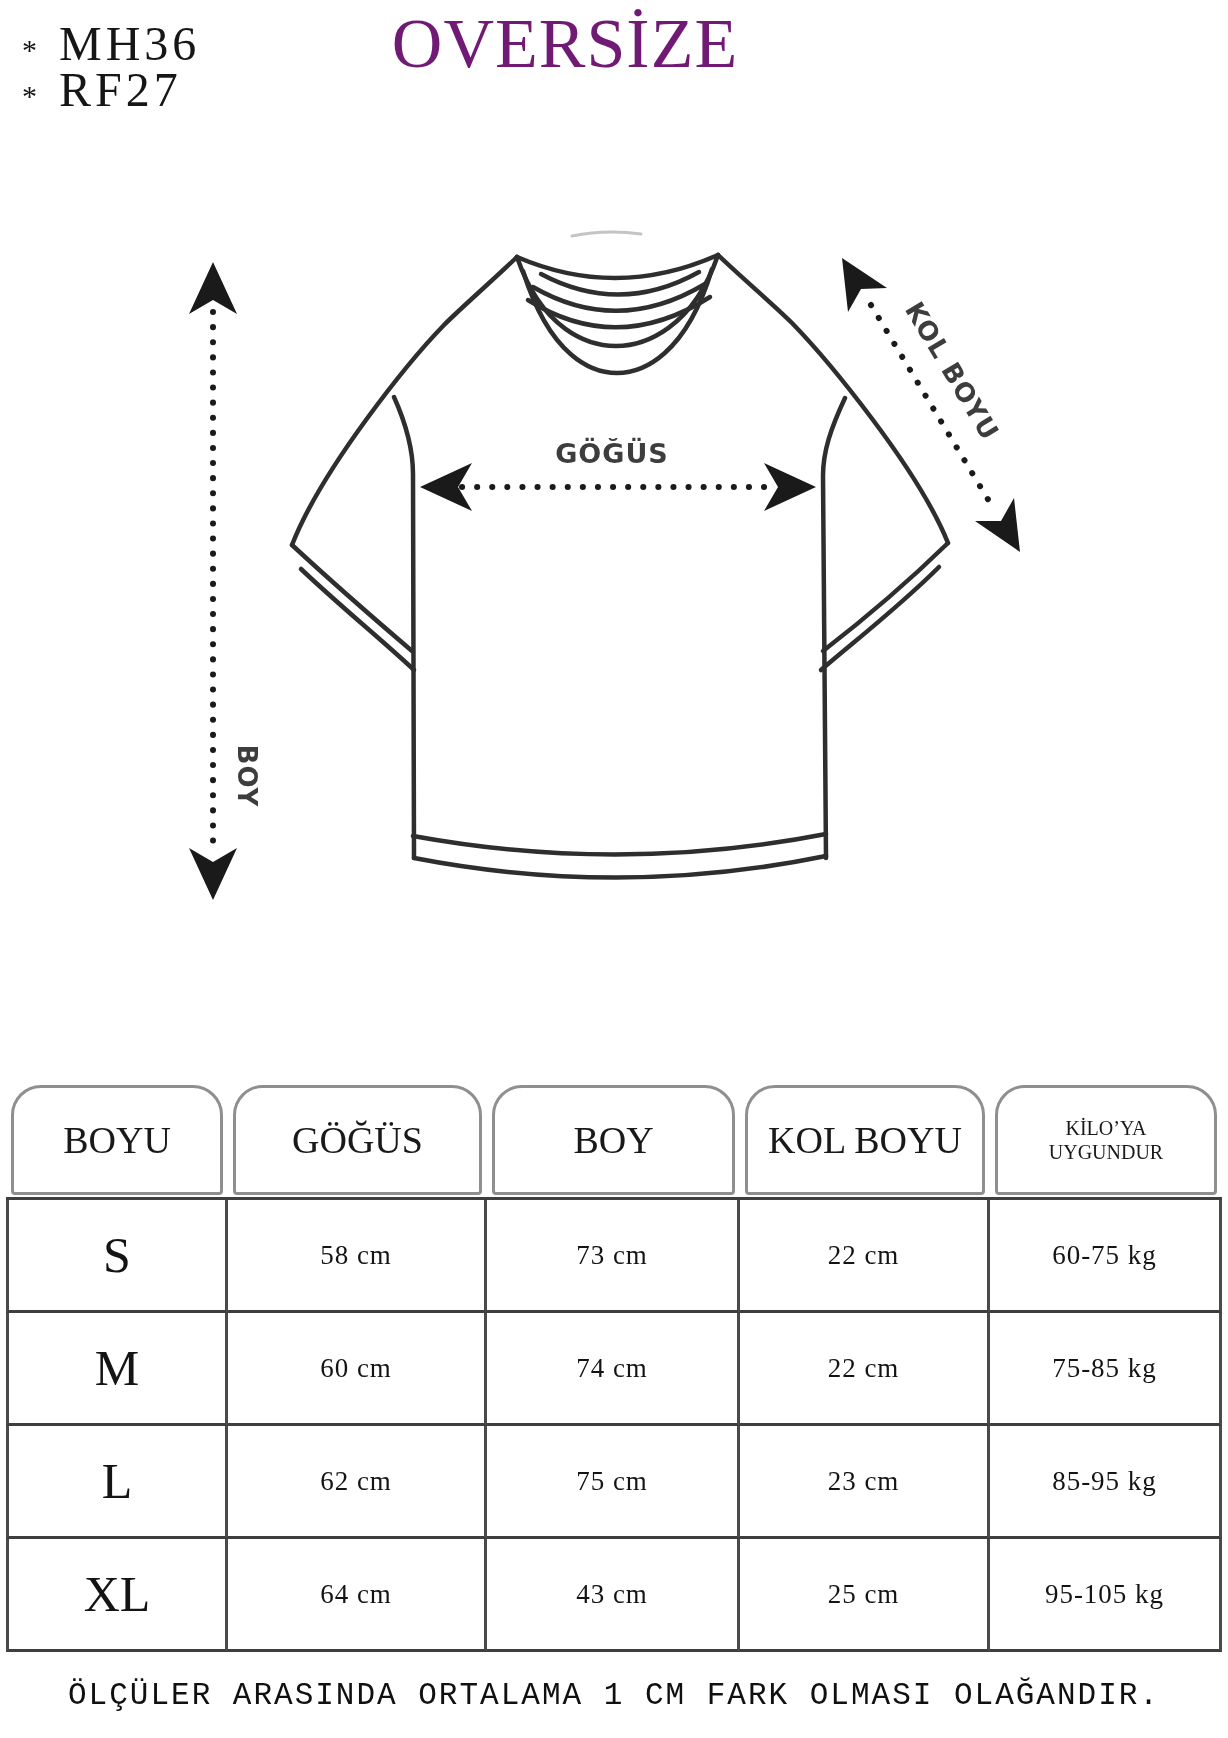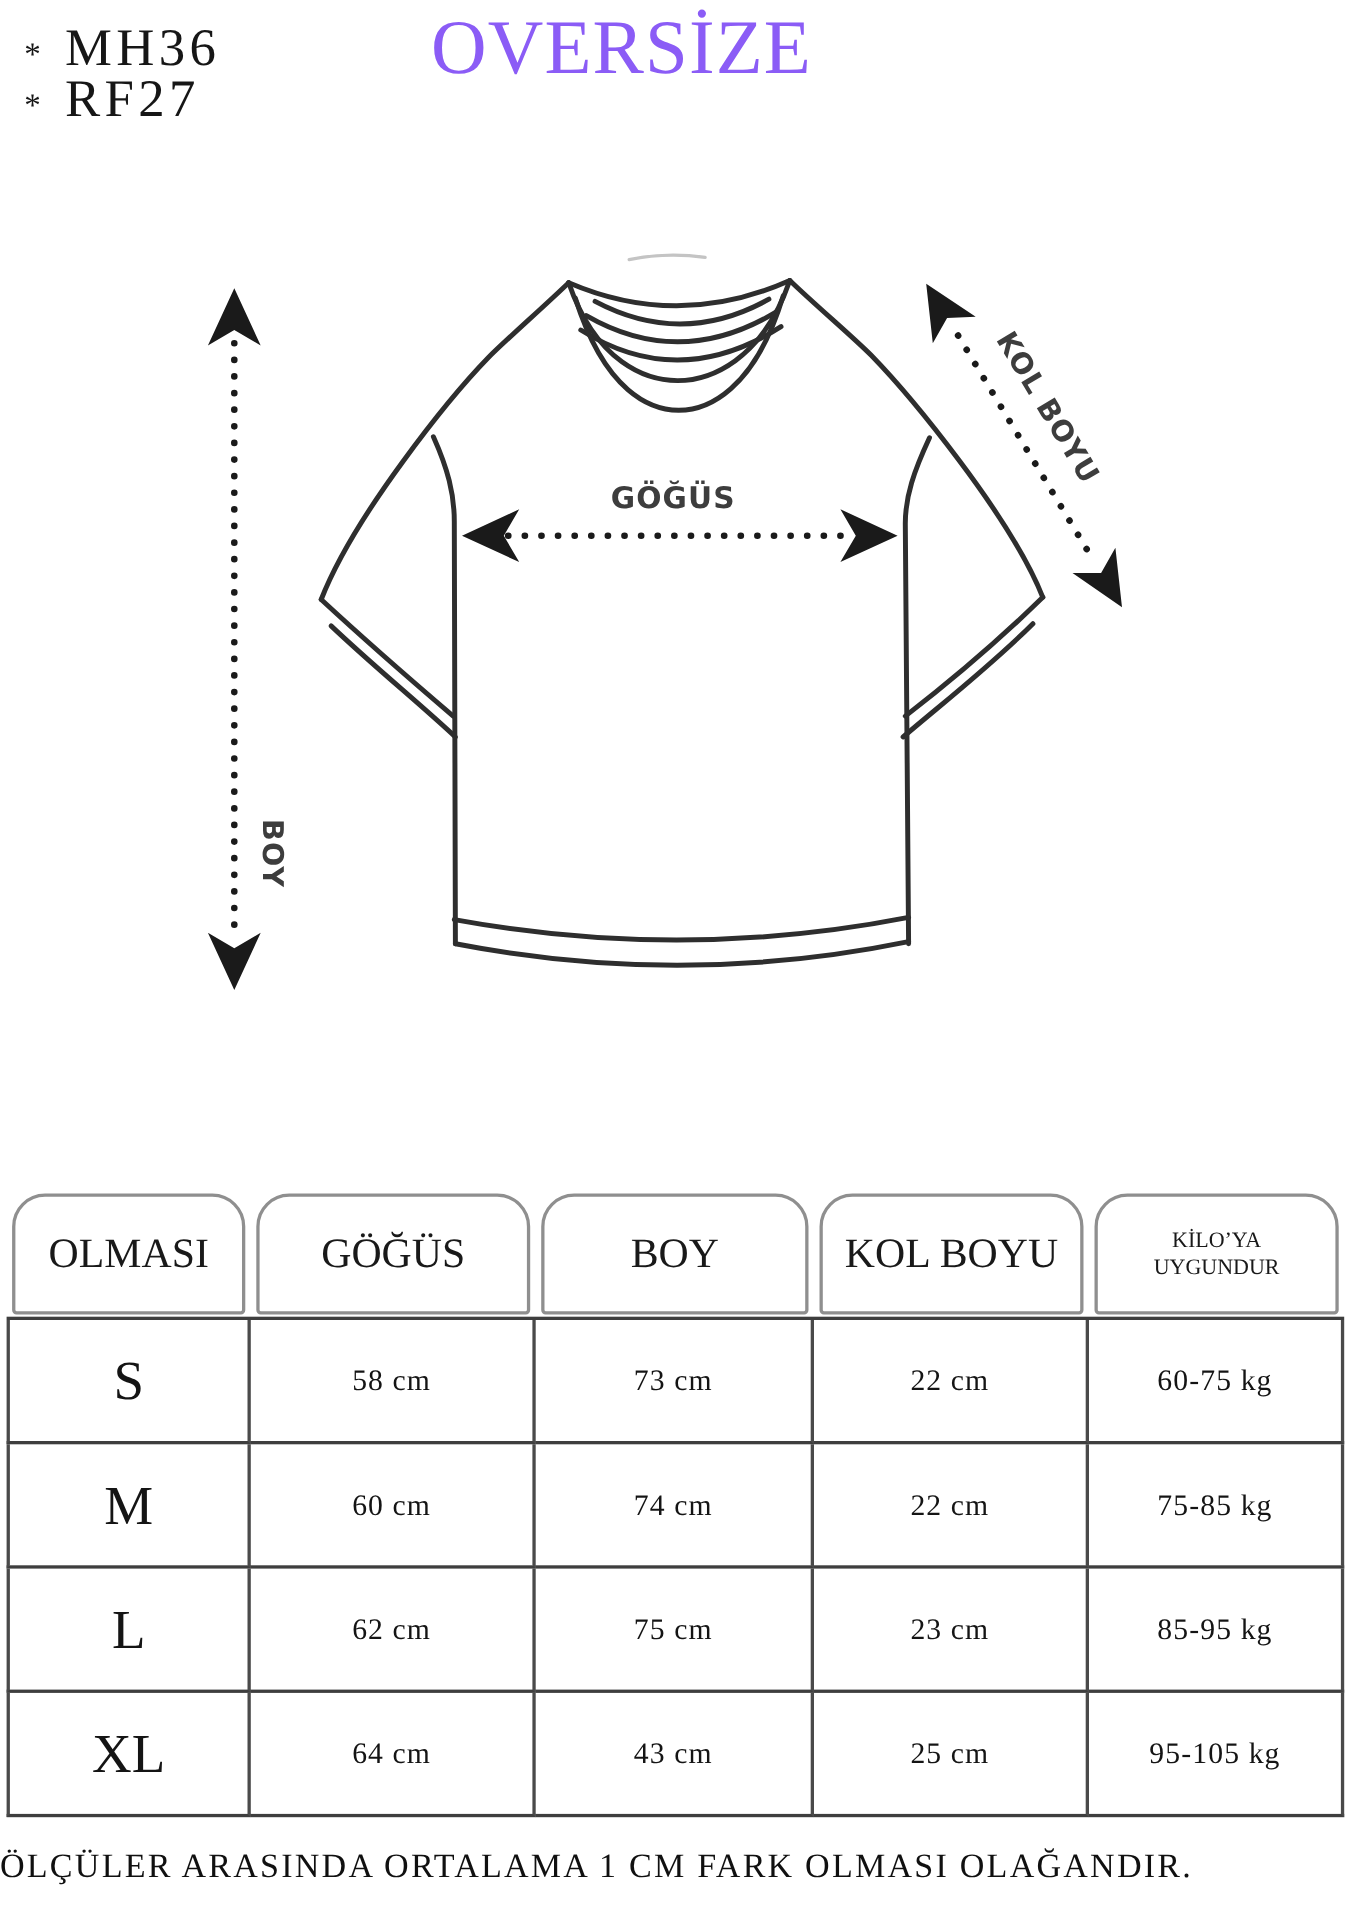--- a/index.html
+++ b/index.html
@@ -8,21 +8,21 @@
     font-family:"Liberation Serif", serif;color:#111;overflow:hidden;
   }
   
   .codes{position:absolute;top:16px;left:22px;}
   .code-line{display:flex;align-items:baseline;gap:22px;height:46px;}
   .code-star{font-size:30px;color:#161616;}
   .code-text{font-size:48px;letter-spacing:4px;color:#161616;}
   
   .title{
     position:absolute;top:4px;left:565px;transform:translateX(-50%);
-    font-size:70px;letter-spacing:1px;color:#8b5cf6;white-space:nowrap;
+    font-size:70px;letter-spacing:1px;color:#701a75;white-space:nowrap;
   }
   
   .diagram{position:absolute;top:0;left:0;width:1228px;height:1000px;}
   .diagram svg{position:absolute;top:0;left:0;}
   .dlabel{
     position:absolute;font-family:"DejaVu Sans", sans-serif;font-weight:700;
     color:#3d3d3d;white-space:nowrap;
   }
   .label-chest{top:438px;left:612px;transform:translateX(-50%);font-size:27px;letter-spacing:1px;}
   .label-length{top:776px;left:247px;transform:translate(-50%,-50%) rotate(90deg);font-size:26px;letter-spacing:1px;}
@@ -41,22 +41,22 @@
   .th .wrap2{width:150px;font-size:20px;line-height:1.2;}
   .divider{grid-column:1/-1;height:0;border-top:3px solid #3e3e3e;margin-top:2px;}
   .td{
     height:110px;display:flex;align-items:center;justify-content:center;
     border-right:3px solid #4a4a4a;border-bottom:3px solid #3e3e3e;
     font-size:27px;color:#141414;letter-spacing:1px;
   }
   .td.first{border-left:3px solid #4a4a4a;font-size:50px;letter-spacing:0;}
   
   .footnote{
-    position:absolute;top:1678px;left:0;width:1228px;text-align:left;
-    font-size:31px;letter-spacing:2px;color:#101010;
+    position:absolute;top:1678px;left:0;width:1228px;text-align:center;
+    font-size:31px;letter-spacing:2px;color:#101010;font-family:Liberation Mono, monospace;
   }
 </style>
 </head>
 <body>
 
 <div class="page">
 
   <div class="codes">
     <div class="code-line">
       <span class="code-star">*</span>
@@ -122,21 +122,21 @@
       </g>
     </svg>
 
     <div class="dlabel label-chest">GÖĞÜS</div>
     <div class="dlabel label-length">BOY</div>
     <div class="dlabel label-sleeve">KOL BOYU</div>
   </div>
 
   <div class="size-table">
     <div class="th">
-        <span>OLMASI</span>
+        <span>BOYU</span>
       </div>
     <div class="th">
         <span>GÖĞÜS</span>
       </div>
     <div class="th">
         <span>BOY</span>
       </div>
     <div class="th">
         <span>KOL BOYU</span>
       </div>

